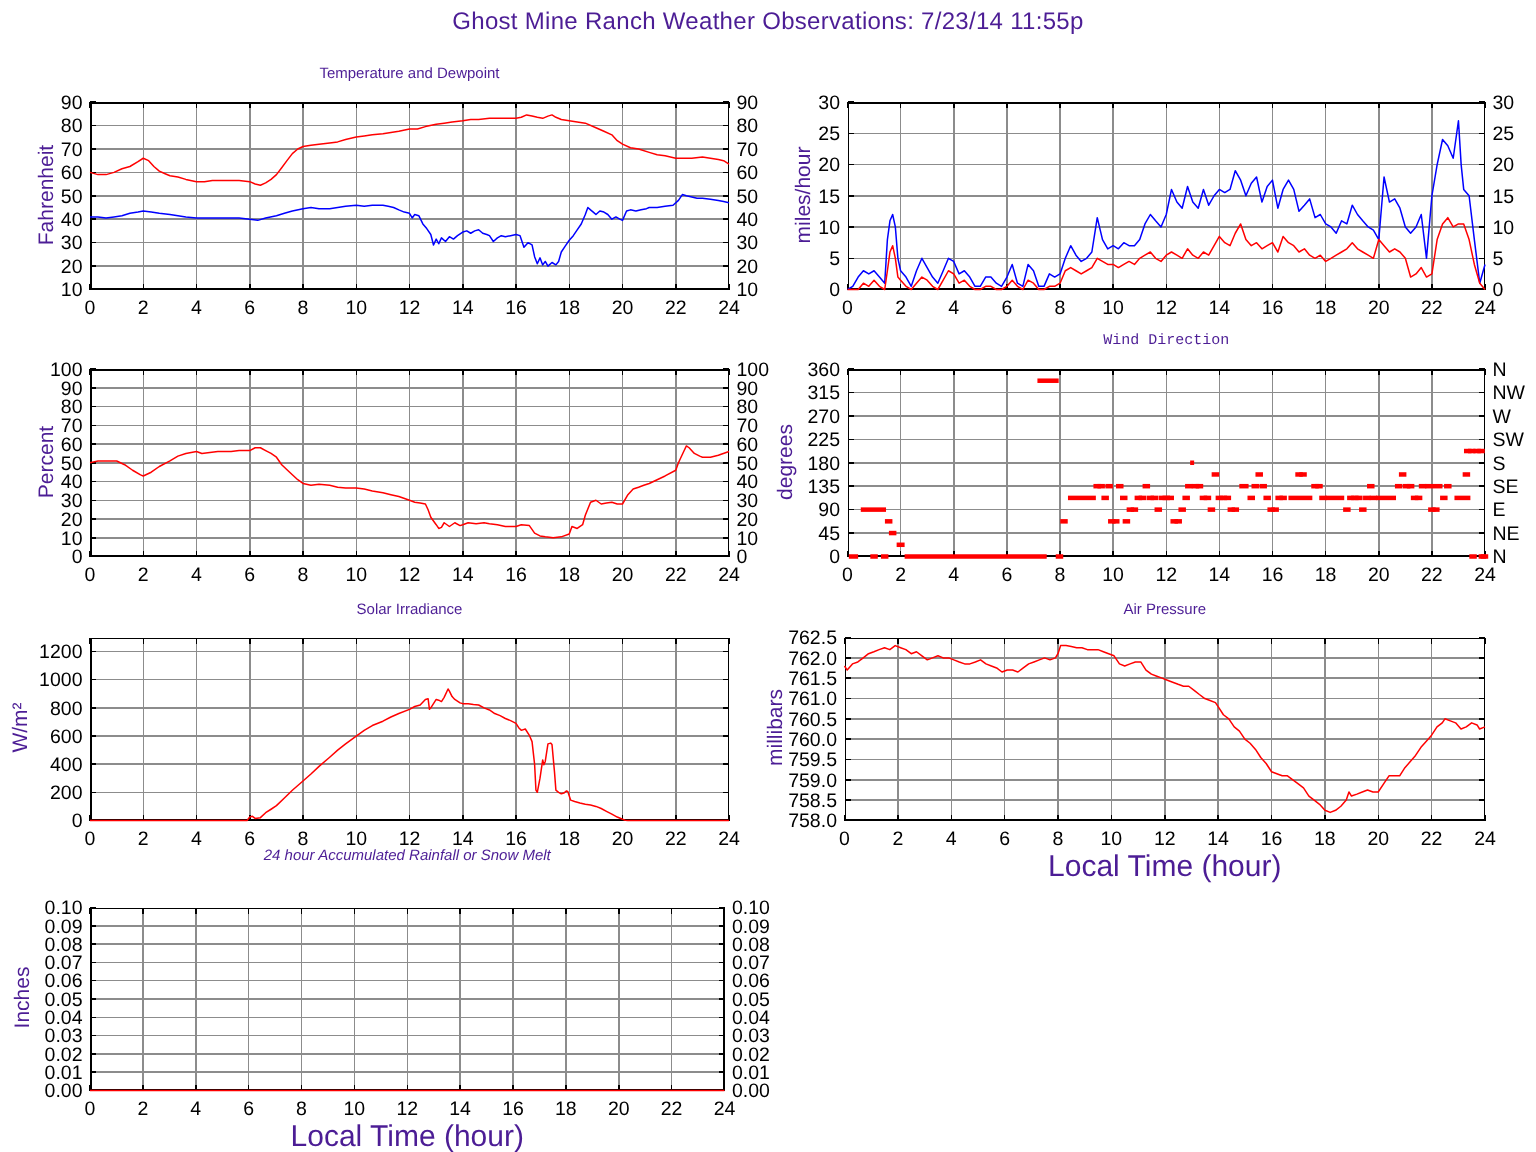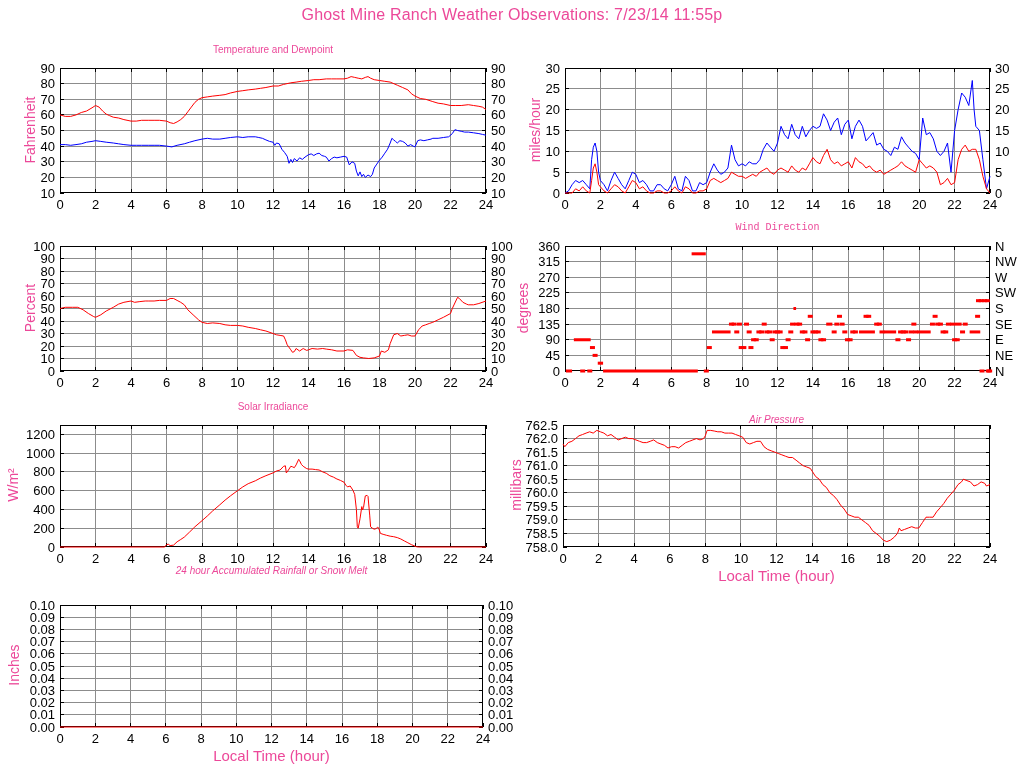--- a/index.html
+++ b/index.html
@@ -1,23 +1,23 @@
 <!DOCTYPE html>
 <html><head>
 <meta charset="utf-8">
 <style>
   html,body{margin:0;padding:0;background:#fff;}
   #screen{position:relative;width:1024px;height:768px;background:#ffffff;overflow:hidden;
-          font-family:"Liberation Sans",sans-serif;color:#ec4899;}
+          font-family:"Liberation Sans",sans-serif;color:#4c1d95;}
   .main-title{position:absolute;top:6px;left:0;width:1024px;text-align:center;
               font-size:16px;letter-spacing:0.2px;}
   .chart-title{position:absolute;text-align:center;font-size:10px;white-space:nowrap;}
   .ylabel{position:absolute;width:120px;text-align:center;font-size:14px;white-space:nowrap;
           transform:rotate(-90deg);}
-  .xlabel{position:absolute;text-align:center;font-size:15px;}
+  .xlabel{position:absolute;text-align:center;font-size:20px;}
   svg text{font-family:"Liberation Sans",sans-serif;fill:#000;}
 </style>
 </head>
 <body>
 
 <div id="screen">
   <div class="main-title">Ghost Mine Ranch Weather Observations: 7/23/14 11:55p</div>
 
   <svg id="plots" width="1024" height="768" style="position:absolute;left:0;top:0;">
       <line x1="95.5" y1="68" x2="95.5" y2="193" stroke="#8c8c8c" stroke-width="1" shape-rendering="crispEdges"></line>
@@ -769,21 +769,21 @@
       <text x="55" y="621.7" text-anchor="end" font-size="13">0.09</text>
       <text x="488" y="621.7" text-anchor="start" font-size="13">0.09</text>
       <text x="55" y="609.5" text-anchor="end" font-size="13">0.10</text>
       <text x="488" y="609.5" text-anchor="start" font-size="13">0.10</text>
       <polyline points="60.0,727.0 483.0,727.0" fill="none" stroke="#ff0000" stroke-width="1" stroke-linejoin="round"></polyline>
     </svg>
 
   <div class="chart-title" id="ct0" style="left: 60px; width: 426px; top: 44px;">Temperature and Dewpoint</div>
   <div class="chart-title" id="ct3" style="left: 565px; width: 425px; top: 222px; font-family: Liberation Mono, monospace;">Wind Direction</div>
   <div class="chart-title" id="ct4" style="left: 60px; width: 426px; top: 401px;">Solar Irradiance</div>
-  <div class="chart-title" id="ct5" style="left: 563px; width: 427px; top: 414px; font-style: italic;">Air Pressure</div>
+  <div class="chart-title" id="ct5" style="left: 563px; width: 427px; top: 401px;">Air Pressure</div>
   <div class="chart-title" id="ct6" style="left: 60px; width: 423px; top: 565px; font-style: italic;">24 hour Accumulated Rainfall or Snow Melt</div>
 
   <div class="ylabel" id="yl0" style="left: -30px; top: 121.5px;">Fahrenheit</div>
   <div class="ylabel" id="yl1" style="left: 475px; top: 121.5px;">miles/hour</div>
   <div class="ylabel" id="yl2" style="left: -30px; top: 299.5px;">Percent</div>
   <div class="ylabel" id="yl3" style="left: 463px; top: 299.5px;">degrees</div>
   <div class="ylabel" id="yl4" style="left: -47px; top: 477px;">W/m²</div>
   <div class="ylabel" id="yl5" style="left: 456px; top: 477px;">millibars</div>
   <div class="ylabel" id="yl6" style="left: -46px; top: 657px;">Inches</div>
 

